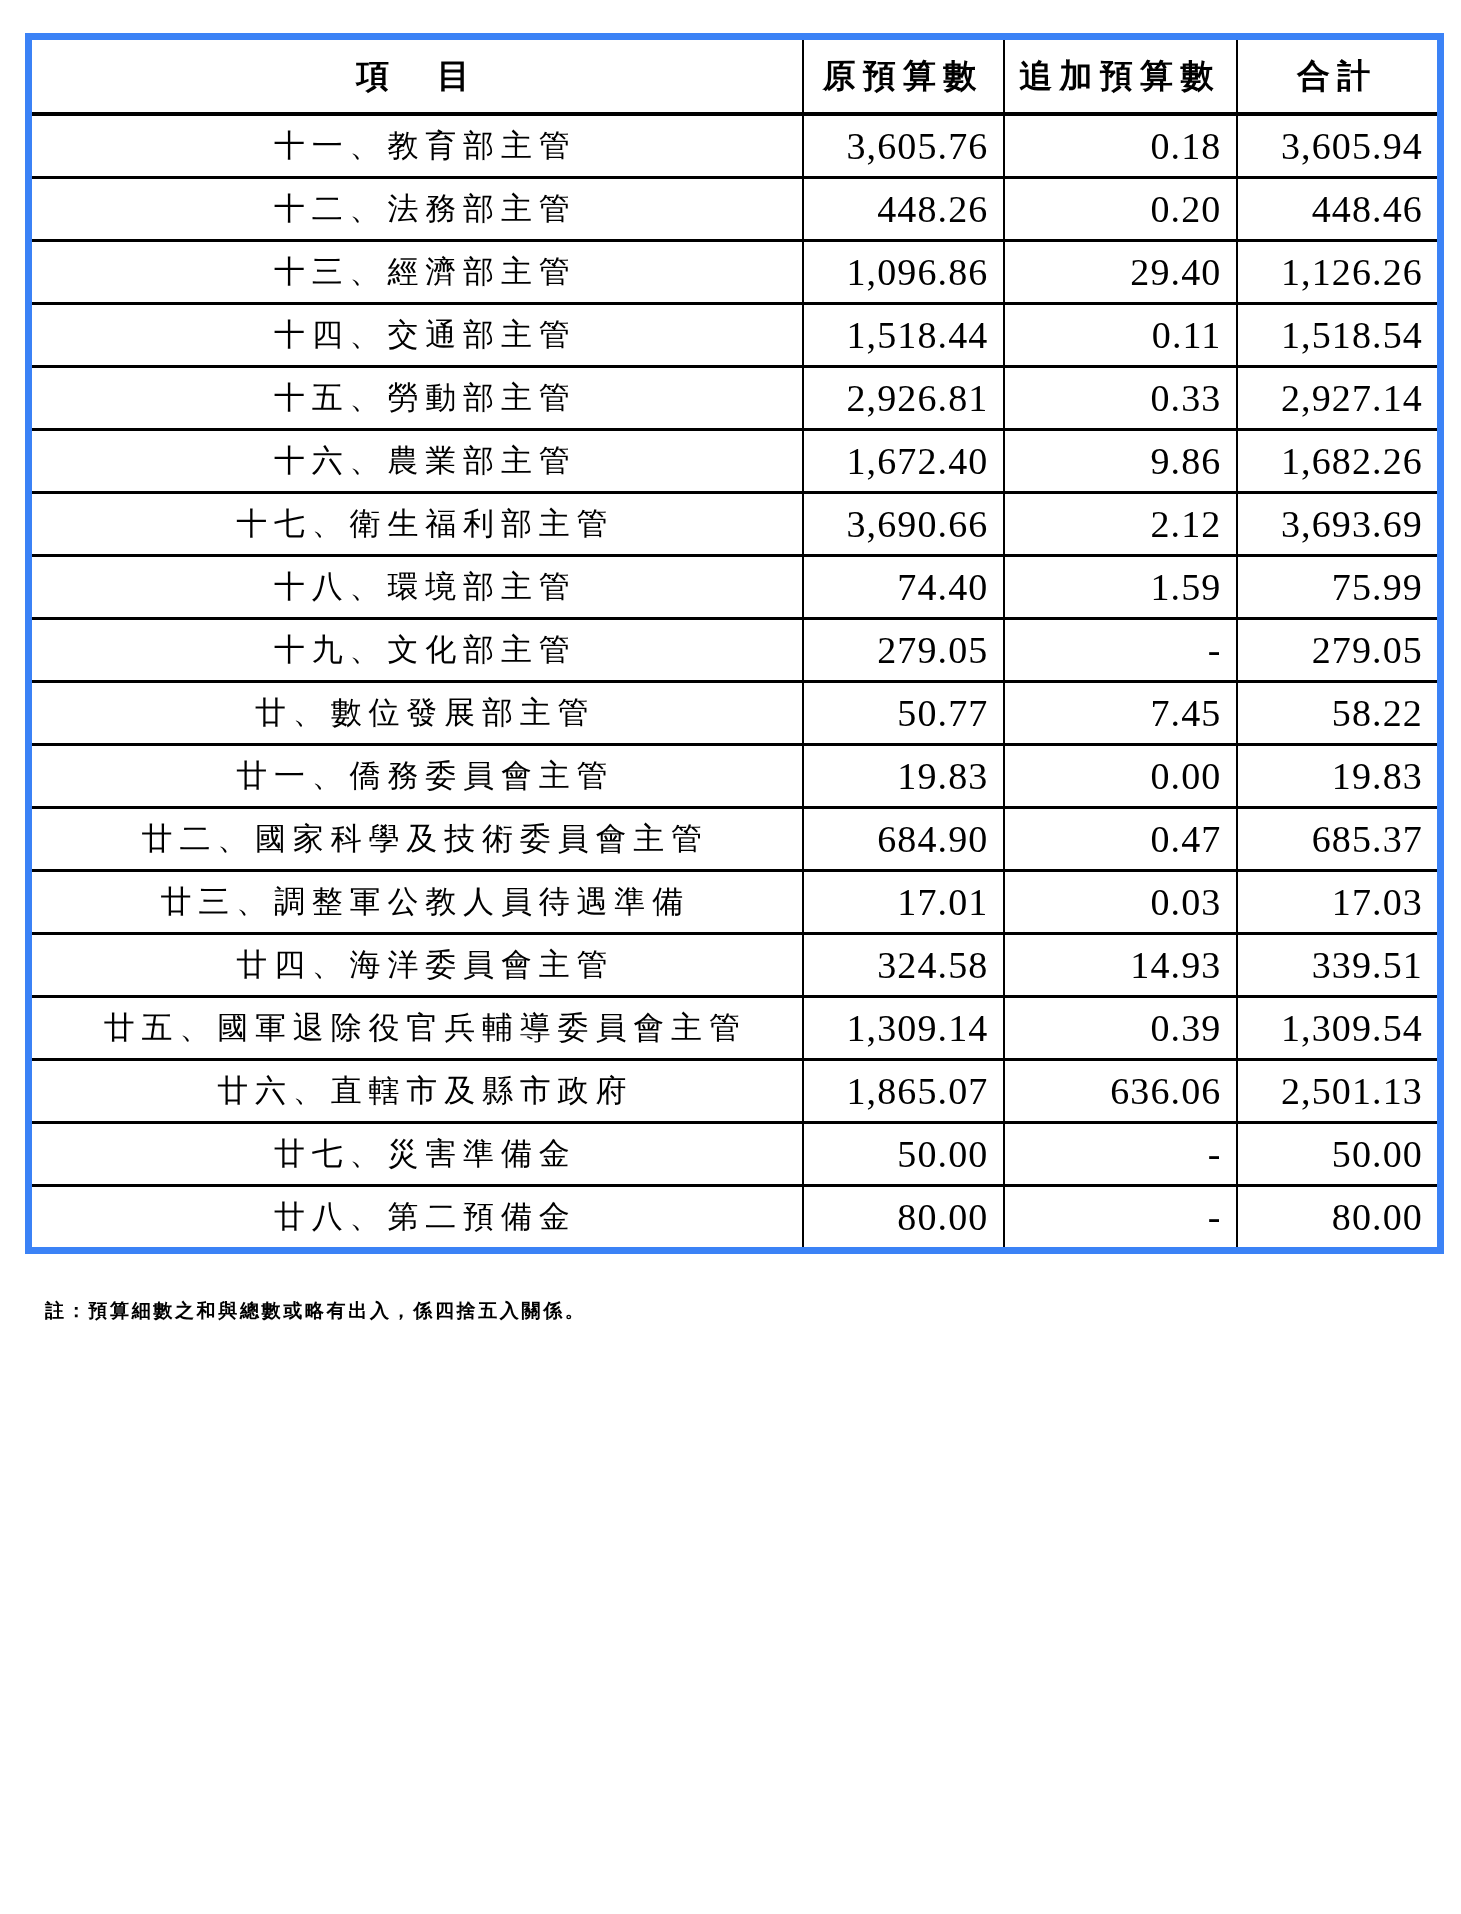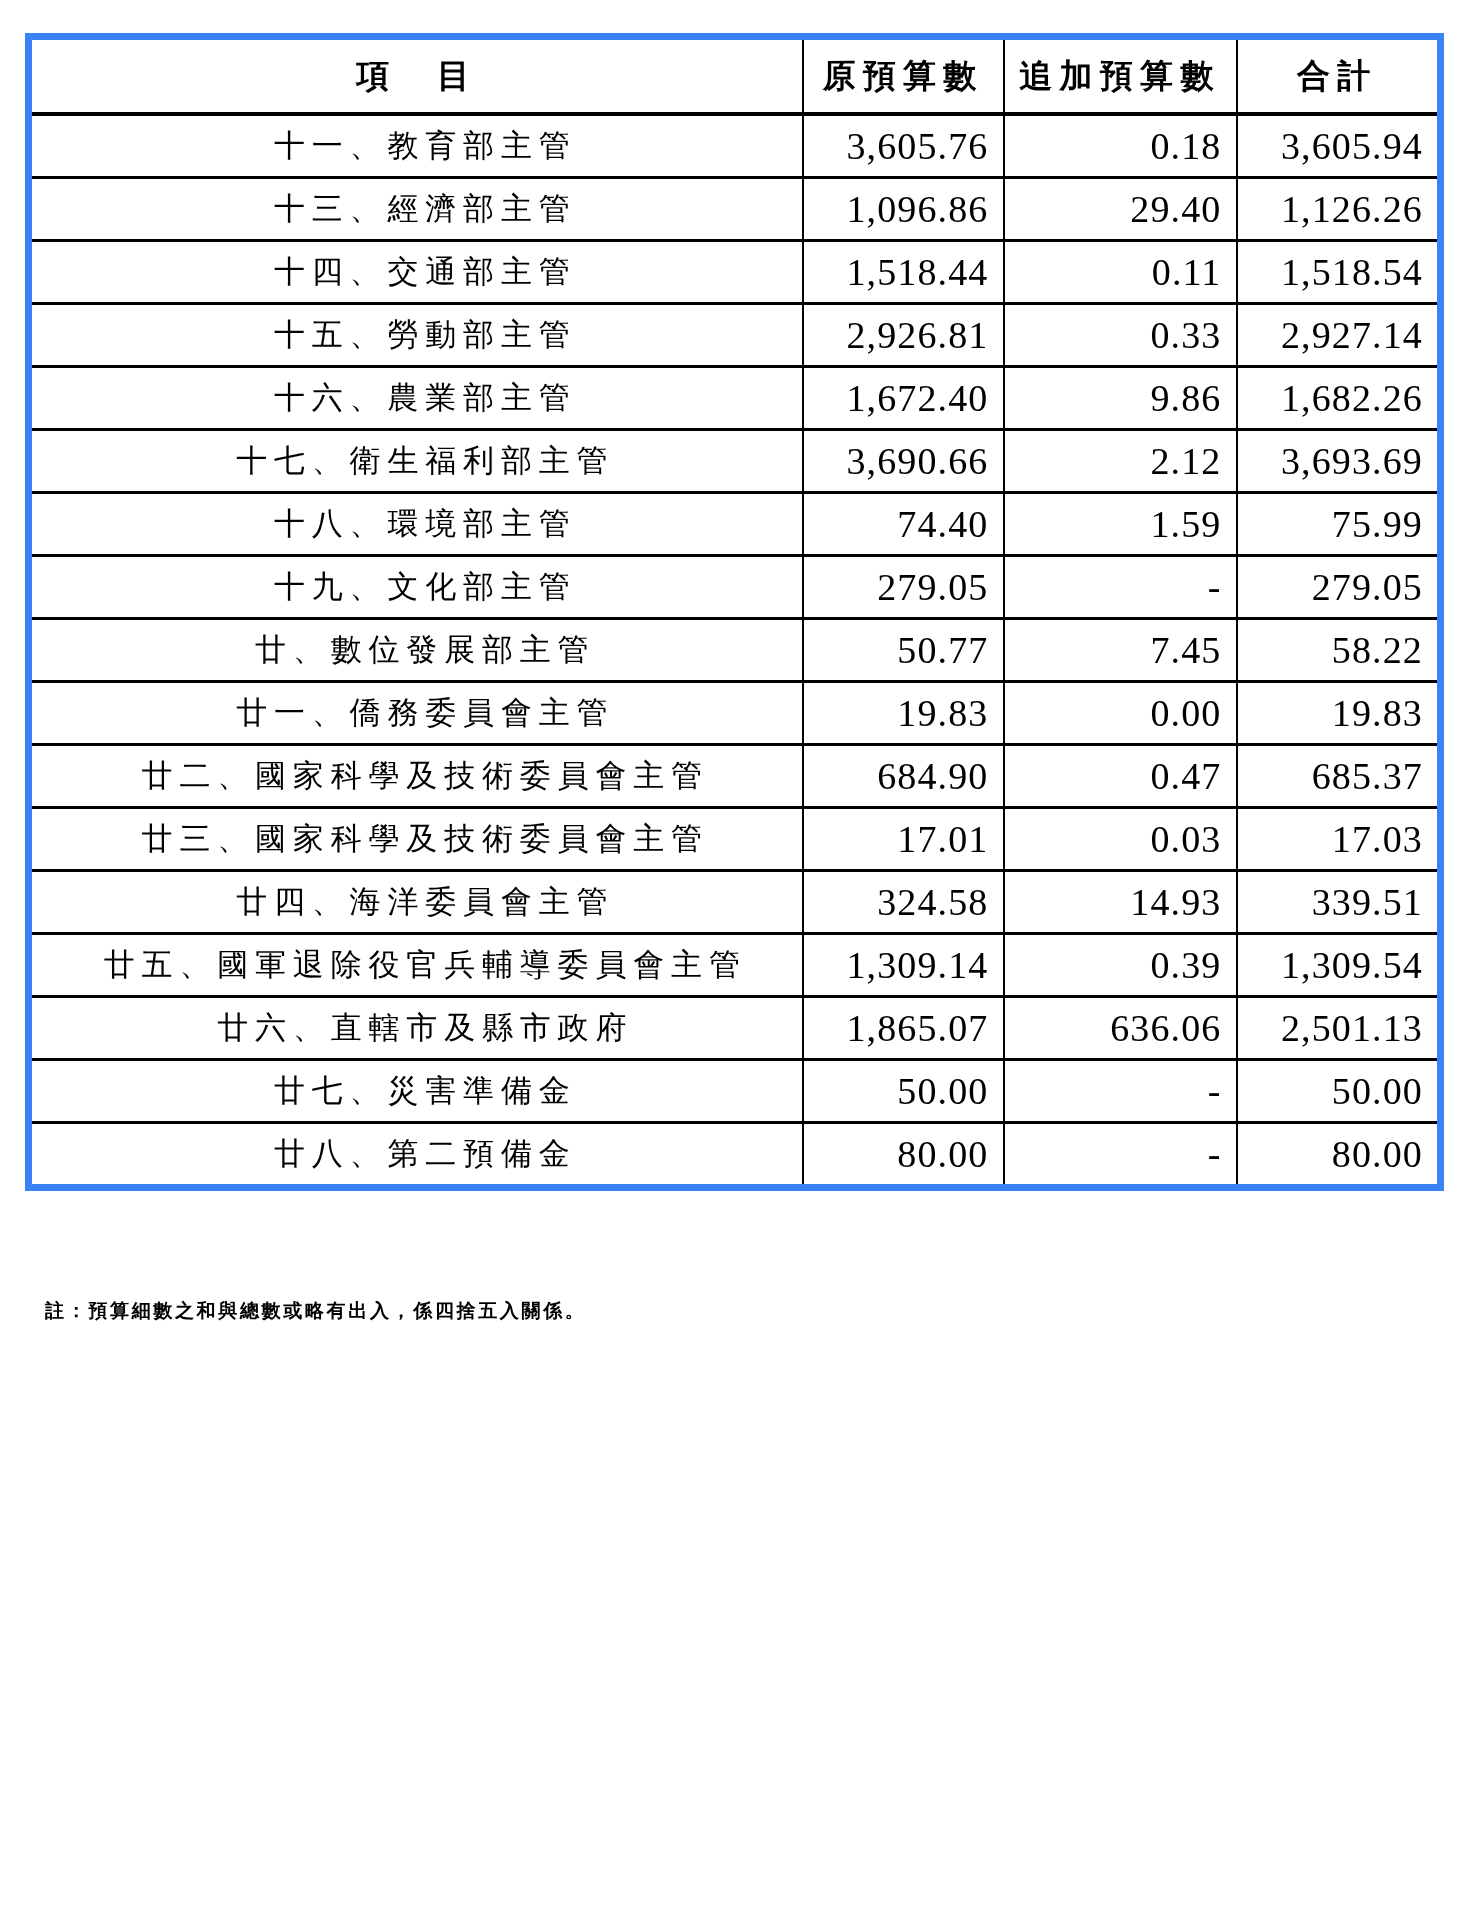--- a/index.html
+++ b/index.html
@@ -86,20 +86,26 @@
     </tr>
   </thead>
   <tbody>
       <tr>
         <td class="td-label">十一、教育部主管</td>
         <td class="td-num">3,605.76</td>
         <td class="td-num">0.18</td>
         <td class="td-num">3,605.94</td>
       </tr>
       <tr>
+        <td class="td-label">十二、法務部主管</td>
+        <td class="td-num">448.26</td>
+        <td class="td-num">0.20</td>
+        <td class="td-num">448.46</td>
+      </tr>
+      <tr>
         <td class="td-label">十三、經濟部主管</td>
         <td class="td-num">1,096.86</td>
         <td class="td-num">29.40</td>
         <td class="td-num">1,126.26</td>
       </tr>
       <tr>
         <td class="td-label">十四、交通部主管</td>
         <td class="td-num">1,518.44</td>
         <td class="td-num">0.11</td>
         <td class="td-num">1,518.54</td>
@@ -146,21 +152,21 @@
         <td class="td-num">0.00</td>
         <td class="td-num">19.83</td>
       </tr>
       <tr>
         <td class="td-label">廿二、國家科學及技術委員會主管</td>
         <td class="td-num">684.90</td>
         <td class="td-num">0.47</td>
         <td class="td-num">685.37</td>
       </tr>
       <tr>
-        <td class="td-label">廿三、國家科學及技術委員會主管</td>
+        <td class="td-label">廿三、調整軍公教人員待遇準備</td>
         <td class="td-num">17.01</td>
         <td class="td-num">0.03</td>
         <td class="td-num">17.03</td>
       </tr>
       <tr>
         <td class="td-label">廿四、海洋委員會主管</td>
         <td class="td-num">324.58</td>
         <td class="td-num">14.93</td>
         <td class="td-num">339.51</td>
       </tr>

